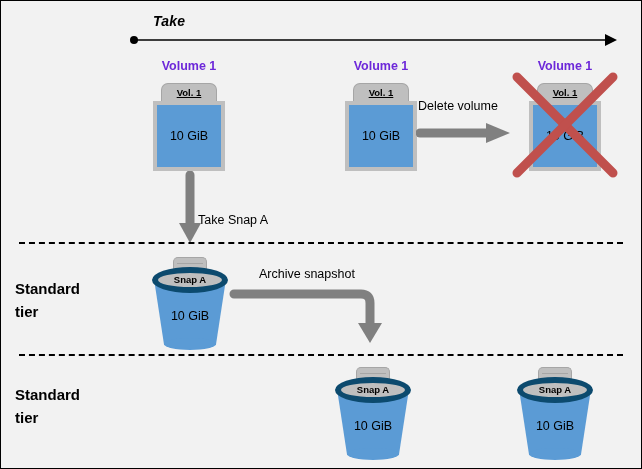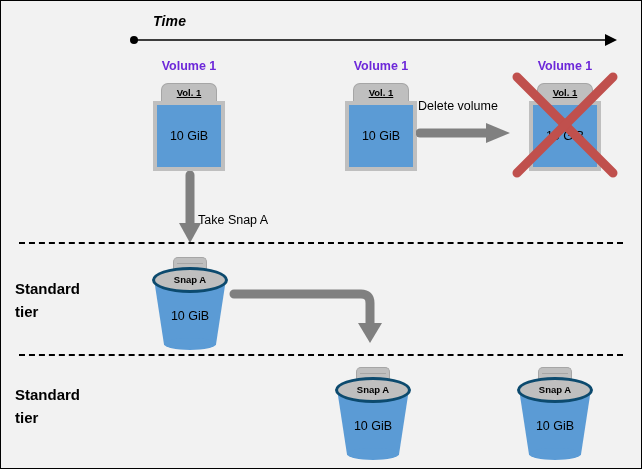--- a/index.html
+++ b/index.html
@@ -119,21 +119,21 @@
     background: #A6A6A6;
   }
   .snap-lid {
     position: absolute;
     left: 50%;
     transform: translateX(-50%);
     top: 10px;
     width: 76px;
     height: 26px;
     background: #BFBFBF;
-    border: 3px solid #0c4a6e;
+    border: 6px solid #0c4a6e;
     border-radius: 50%;
     box-sizing: border-box;
     display: flex;
     align-items: center;
     justify-content: center;
     z-index: 3;
   }
   .snap-lid-text {
     font-size: 9.5px;
     font-weight: bold;
@@ -199,21 +199,21 @@
 
   
   .arrow-svg { position: absolute; }
   .cross-svg { position: absolute; z-index: 10; }
 </style>
 </head>
 <body>
 
 <div id="canvas">
 
-  <div class="time-label">Time</div>
+  <div class="time-label">Take</div>
   <svg class="timeline-svg" width="492" height="22" viewBox="0 0 492 22">
     <circle cx="7" cy="11" r="4" fill="#000000"></circle>
     <line x1="7" y1="11" x2="478" y2="11" stroke="#000000" stroke-width="1.6"></line>
     <polygon points="478,5 490,11 478,17" fill="#000000"></polygon>
   </svg>
 
   <div class="volume" style="left:152px; top:82px;">
     <div class="vol-title">Volume 1</div>
     <div class="vol-tab">
       <span class="vol-tab-text">Vol. 1</span>
@@ -271,20 +271,21 @@
         <div class="snap-stack-line"></div>
       </div>
     <div class="snap-bucket"></div>
     <div class="snap-bucket-bottom"></div>
     <div class="snap-lid">
       <span class="snap-lid-text">Snap A</span>
     </div>
     <div class="snap-body-text">10 GiB</div>
   </div>
 
+  <div class="arrow-label" style="left:258px; top:266px;">Archive snapshot</div>
   <svg class="arrow-svg" style="left:228px; top:284px;" width="160" height="62" viewBox="0 0 160 62">
     <path d="M5,9 L132,9 Q141,9 141,18 L141,40" stroke="#808080" stroke-width="9" fill="none" stroke-linecap="round"></path>
     <polygon points="129,38 153,38 141,58" fill="#808080"></polygon>
   </svg>
 
   <div class="divider" style="top:353px;"></div>
   <div class="tier-label" style="left:14px; top:382px; width:120px;">
     <span>Standard</span><br>
     <span>tier</span>
   </div>

